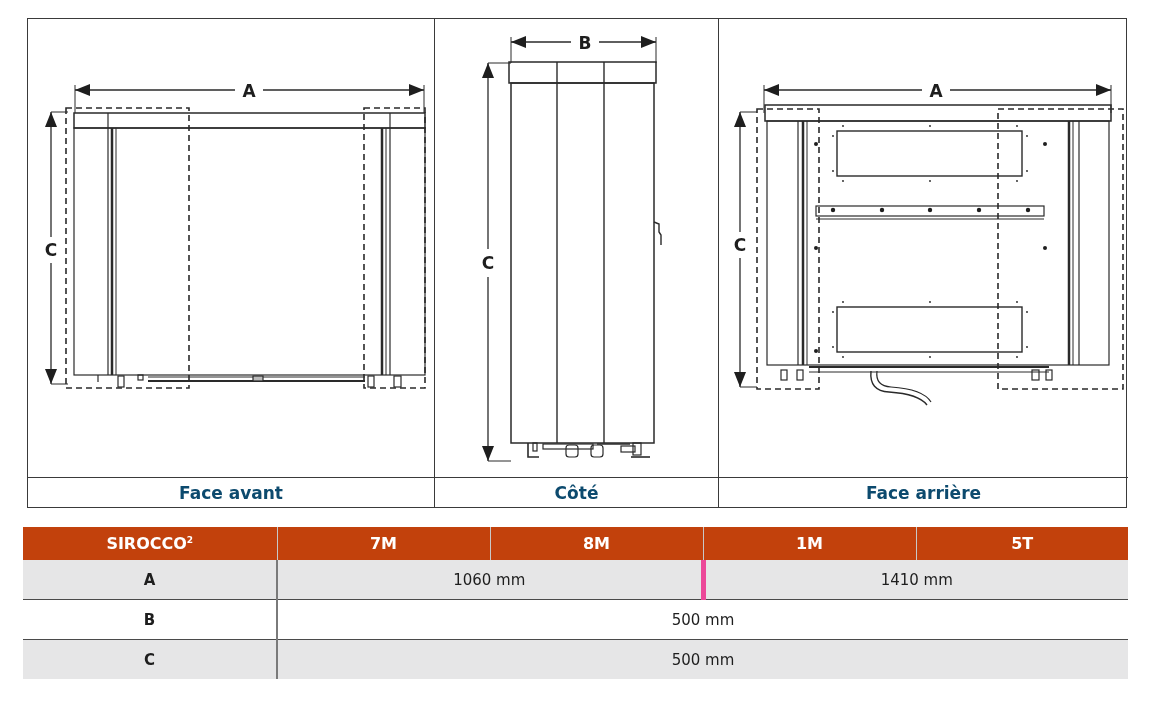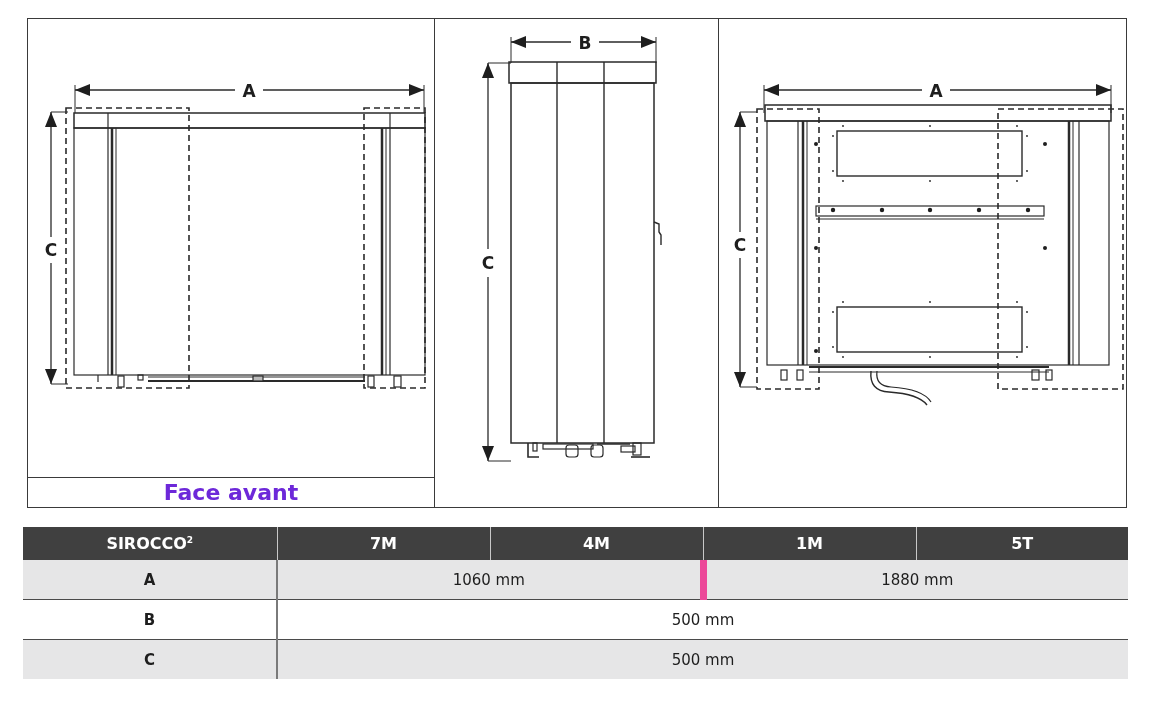--- a/index.html
+++ b/index.html
@@ -7,34 +7,34 @@
            font-family: "DejaVu Sans", "Liberation Sans", sans-serif; color: #1e1e1e; }
     .drawings { position: absolute; left: 27px; top: 18px; width: 1100px; height: 490px;
                 border: 1.5px solid #3a3a3a; box-sizing: border-box; }
     .panel { position: absolute; top: 0; height: 100%; box-sizing: border-box; }
     .panel.p1 { left: 0; width: 407px; border-right: 1.5px solid #3a3a3a; }
     .panel.p2 { left: 407px; width: 284px; border-right: 1.5px solid #3a3a3a; }
     .panel.p3 { left: 691px; width: 409px; }
     .panel svg { position: absolute; left: 0; top: 0; }
     .caption { position: absolute; left: 0; right: 0; top: 458px; bottom: 0;
                border-top: 1.5px solid #3a3a3a; display: flex; align-items: center; justify-content: center;
-               font-weight: bold; font-size: 22px; color: #6d28d9; }
+               font-weight: bold; font-size: 17px; color: #0c4a6e; }
     .dim-label { font-family: "DejaVu Sans", sans-serif; font-weight: bold; font-size: 17px; fill: #1e1e1e; }
 
     table.dims { position: absolute; left: 23px; top: 527px; width: 1105px; border-collapse: collapse;
                  table-layout: fixed; font-size: 15px; }
-    table.dims th { background: #404040; color: #ffffff; height: 33px; font-weight: bold; font-size: 16px;
+    table.dims th { background: #c2410c; color: #ffffff; height: 33px; font-weight: bold; font-size: 16px;
                     border-left: 1px solid #c8c8c8; padding: 0; text-align: center; }
     table.dims th:first-child { border-left: none; }
     table.dims th sup { font-size: 9px; vertical-align: 6px; }
     table.dims td { height: 39px; text-align: center; padding: 0; color: #1e1e1e; }
     table.dims tr.shade td { background: #e6e6e7; }
     table.dims tr.plain td { background: #ffffff; }
     table.dims td.rowhead { font-weight: bold; border-right: 2px solid #7a7a7a; }
-    table.dims td.split { border-right: 7px solid #ec4899; }
+    table.dims td.split { border-right: 5px solid #ec4899; }
     table.dims tr.b-top td { border-top: 1.5px solid #4a4a4a; }
   </style>
 </head>
 <body>
 
 <div class="drawings">
 
   <div class="panel p1">
     <svg width="407" height="458" viewBox="0 0 407 458">
       <g stroke="#2a2a2a" fill="none" stroke-width="1.2">
@@ -112,20 +112,21 @@
         <rect x="131" y="426" width="12" height="12" rx="3"></rect>
         <rect x="156" y="426" width="12" height="12" rx="3"></rect>
         <line x1="162" y1="425" x2="195" y2="425" stroke-width="1.6"></line>
         <rect x="186" y="427" width="14" height="6"></rect>
         <rect x="198" y="424" width="8" height="12"></rect>
         <line x1="196" y1="438" x2="215" y2="438" stroke-width="1.6"></line>
       </g>
       <text class="dim-label" x="150" y="30" text-anchor="middle">B</text>
       <text class="dim-label" x="53" y="250" text-anchor="middle">C</text>
     </svg>
+    <div class="caption">Côté</div>
   </div>
 
   <div class="panel p3">
     <svg width="409" height="458" viewBox="0 0 409 458">
       <g stroke="#2a2a2a" fill="none" stroke-width="1.2">
 
         <line x1="45" y1="71" x2="392" y2="71" stroke-width="1.3"></line>
         <line x1="45" y1="66" x2="45" y2="94" stroke-width="1"></line>
         <line x1="392" y1="66" x2="392" y2="94" stroke-width="1"></line>
         <polygon points="45,71 60,65 60,77" fill="#1e1e1e" stroke="none"></polygon>
@@ -200,45 +201,46 @@
           <circle cx="211" cy="338" r="0.9"></circle>
           <circle cx="298" cy="338" r="0.9"></circle>
         <circle cx="114" cy="293" r="0.9"></circle>
           <circle cx="114" cy="328" r="0.9"></circle>
         <circle cx="308" cy="293" r="0.9"></circle>
           <circle cx="308" cy="328" r="0.9"></circle>
       </g>
       <text class="dim-label" x="217" y="78" text-anchor="middle">A</text>
       <text class="dim-label" x="21" y="232" text-anchor="middle">C</text>
     </svg>
+    <div class="caption">Face arrière</div>
   </div>
 </div>
 
 <table class="dims">
   <colgroup>
     <col style="width:254px">
       <col style="width:213px">
       <col style="width:213px">
       <col style="width:213px">
       <col style="width:212px">
   </colgroup>
   <thead>
     <tr>
       <th><span>SIROCCO</span><sup>2</sup></th>
       <th>7M</th>
-      <th>4M</th>
+      <th>8M</th>
       <th>1M</th>
       <th>5T</th>
     </tr>
   </thead>
   <tbody>
     <tr class="shade">
       <td class="rowhead">A</td>
       <td colspan="2" class="split">1060 mm</td>
-      <td colspan="2">1880 mm</td>
+      <td colspan="2">1410 mm</td>
     </tr>
     <tr class="plain b-top">
       <td class="rowhead">B</td>
       <td colspan="4">500 mm</td>
     </tr>
     <tr class="shade b-top">
       <td class="rowhead">C</td>
       <td colspan="4">500 mm</td>
     </tr>
   </tbody>

